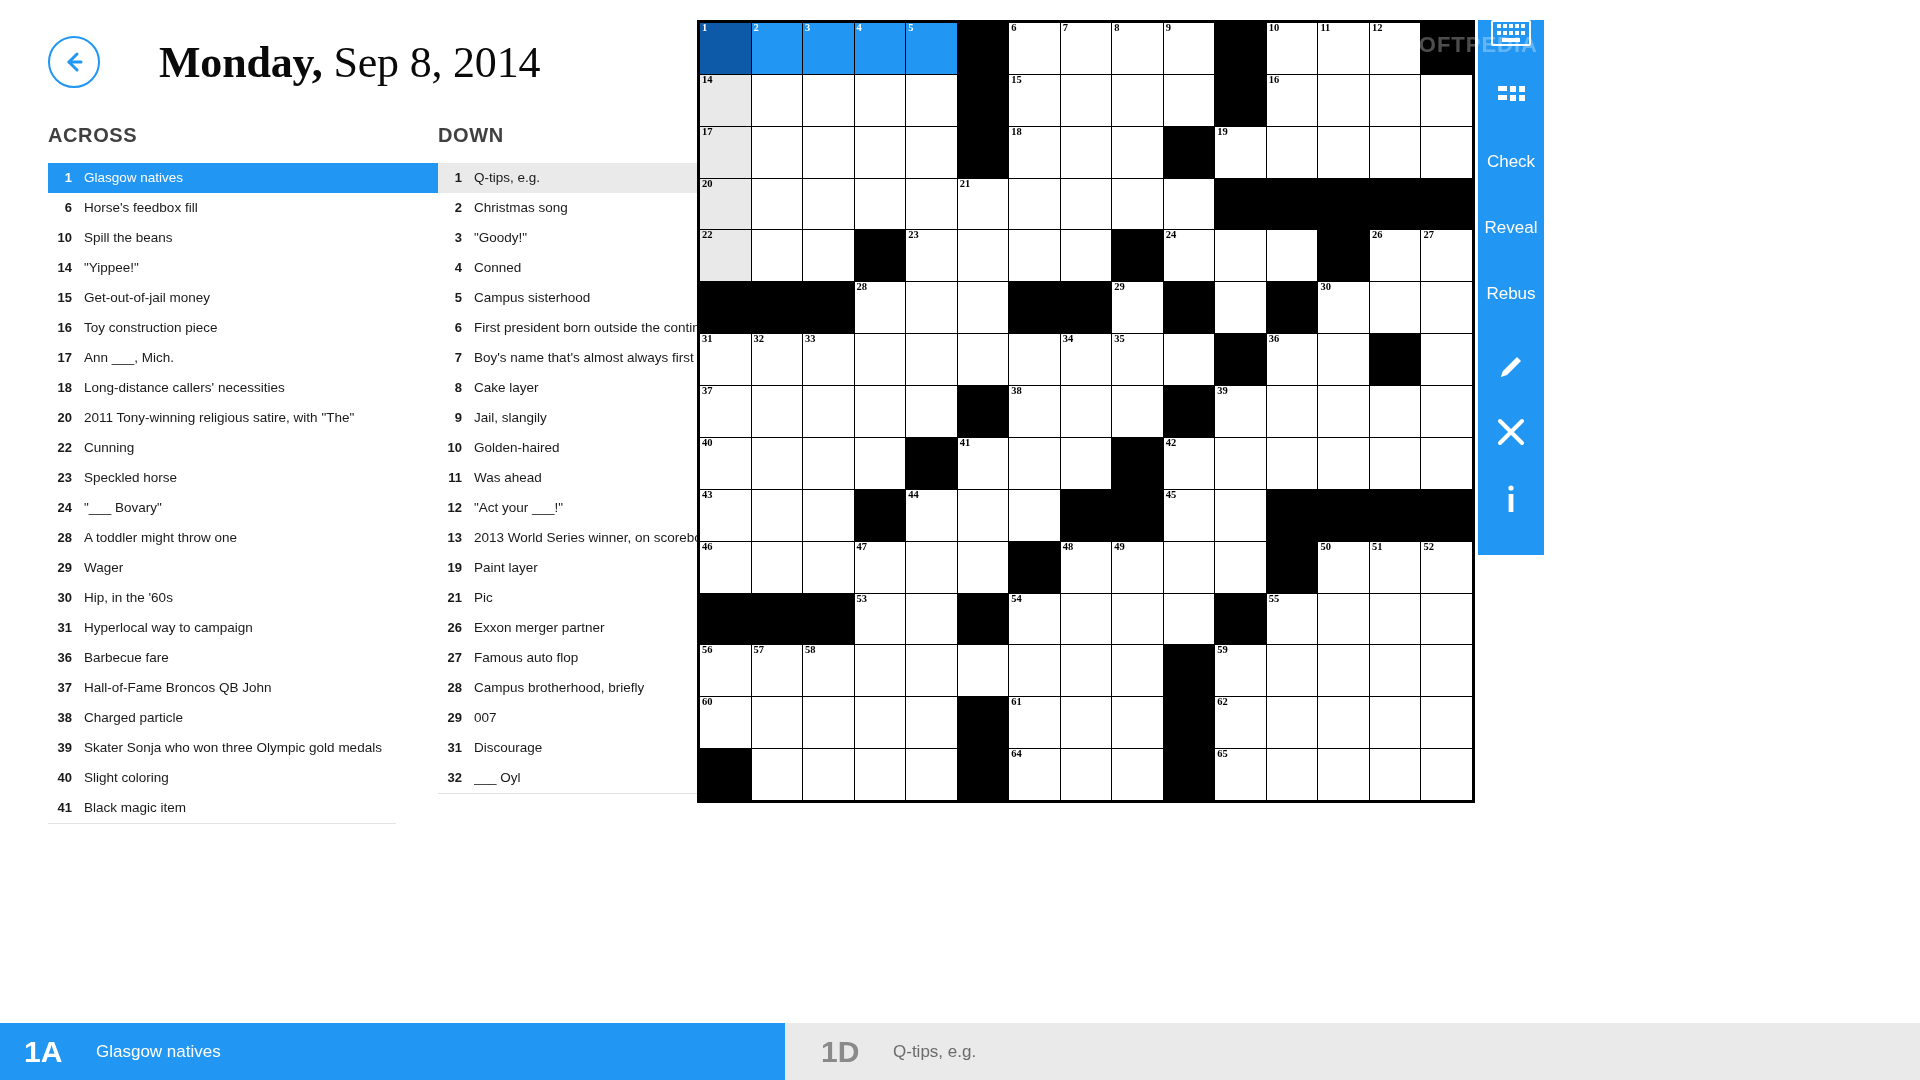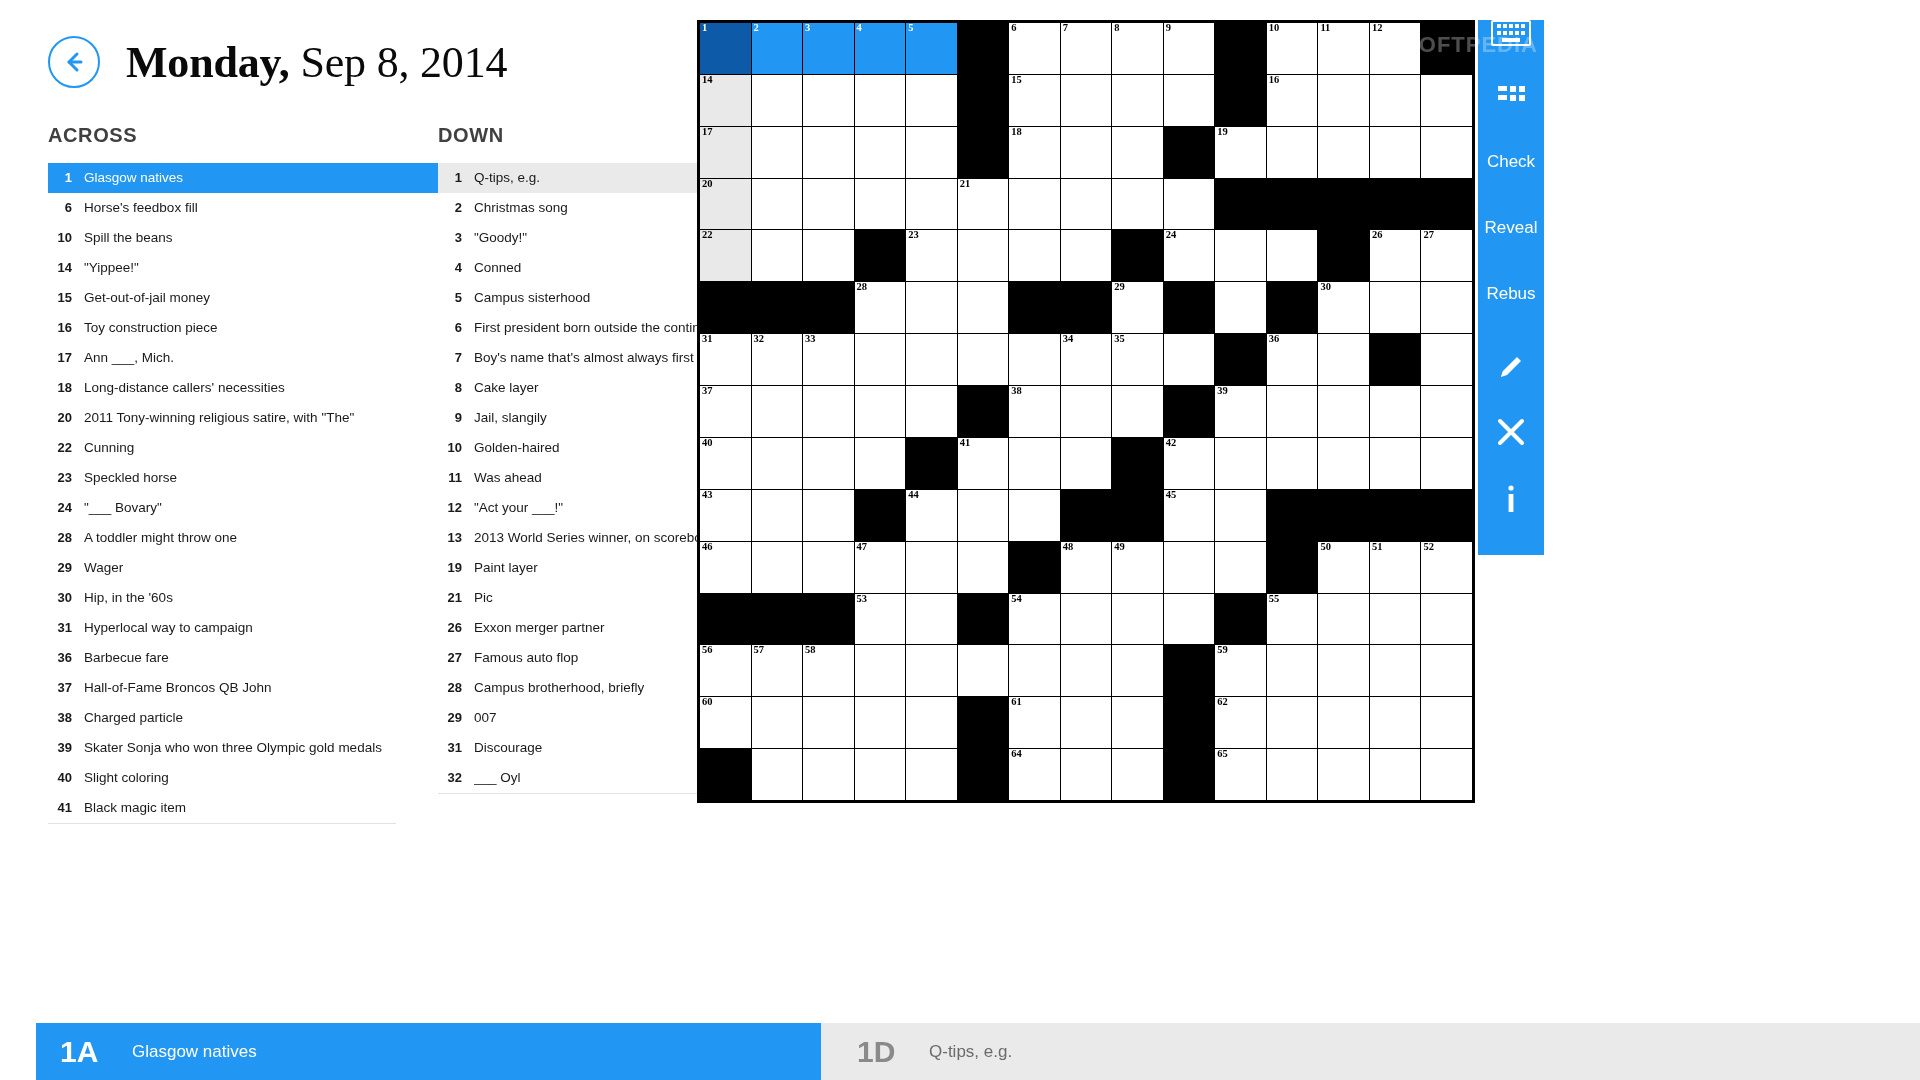--- a/index.html
+++ b/index.html
@@ -13,20 +13,21 @@
 
   
   #left-panel {
     position: absolute; left: 0; top: 0;
     width: 860px; height: 1022px;
     background: #fff;
   }
   #header-row {
     display: flex; align-items: center;
     margin: 36px 0 0 48px;
+    gap: 33px;
   }
   #back-button {
     width: 52px; height: 52px; border-radius: 50%;
     border: 2px solid #2196f3;
     display: flex; align-items: center; justify-content: center;
     background: #fff; cursor: pointer; flex: none;
   }
   #back-button svg { display: block; }
   #title {
     margin-left: 26px;
@@ -130,21 +131,21 @@
     position: absolute; right: 6px; top: 12px;
     font-size: 22px; font-weight: bold;
     color: rgba(255,255,255,0.30);
     letter-spacing: 1px; font-family: "Liberation Sans", sans-serif;
     pointer-events: none;
   }
 
   
   #bottom-bar {
     position: absolute; left: 0; top: 1023px;
-    width: 1920px; height: 47px; display: flex; padding-left: 36px;
+    width: 1920px; height: 47px; display: flex;
   }
   #bar-across {
     width: 785px; height: 57px; background: #2196f3;
     display: flex; align-items: center; color: #fff;
   }
   #bar-down {
     flex: 1; height: 57px; background: #eaeaea;
     display: flex; align-items: center; color: #555;
   }
   .bar-num {

